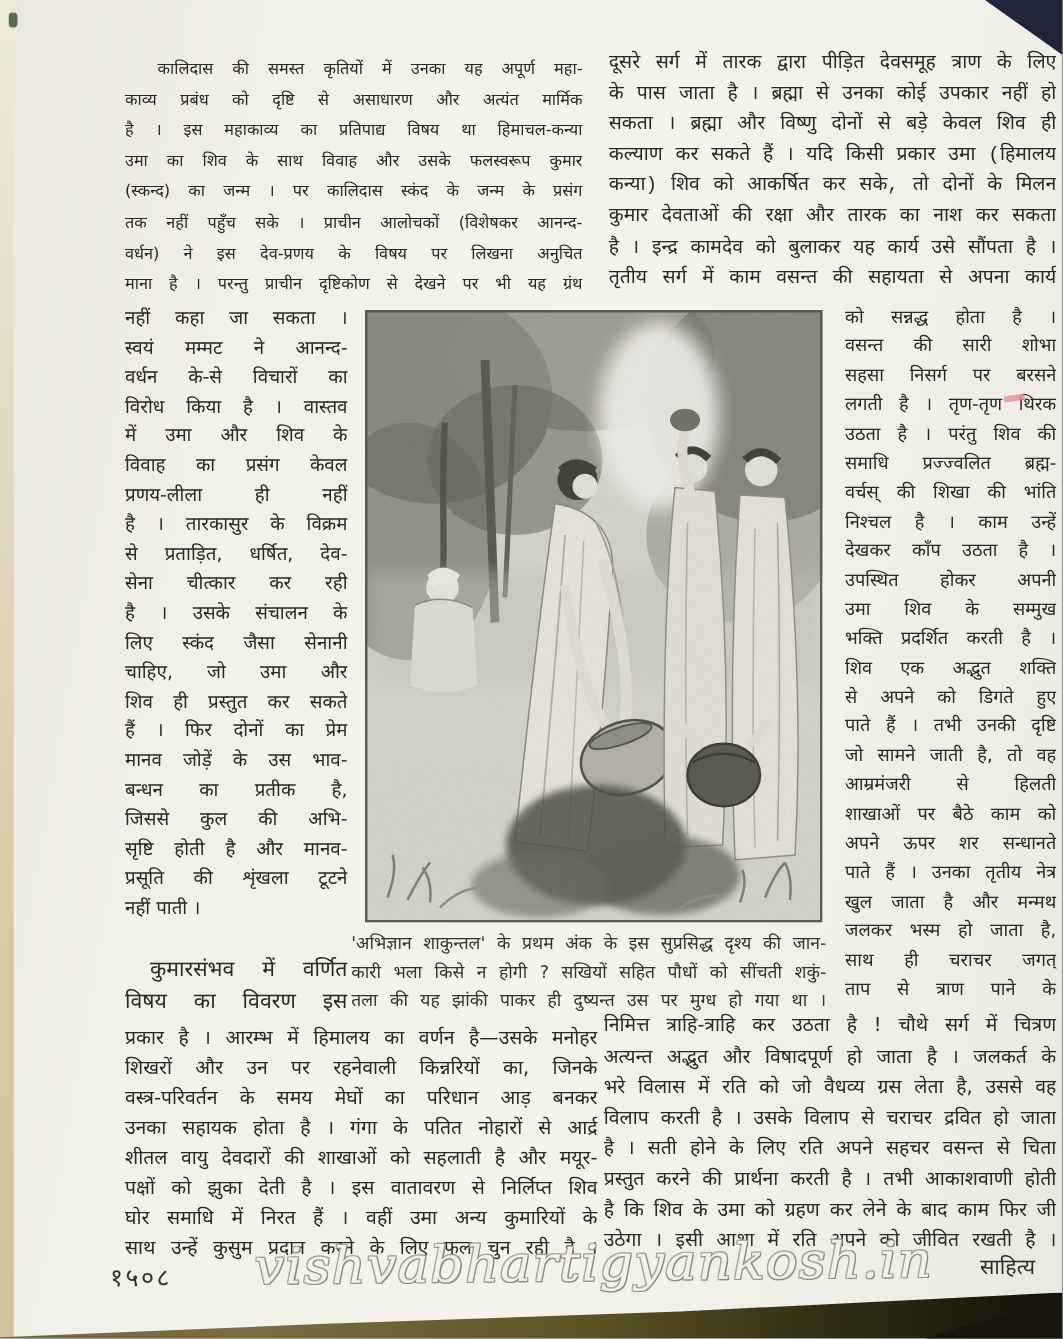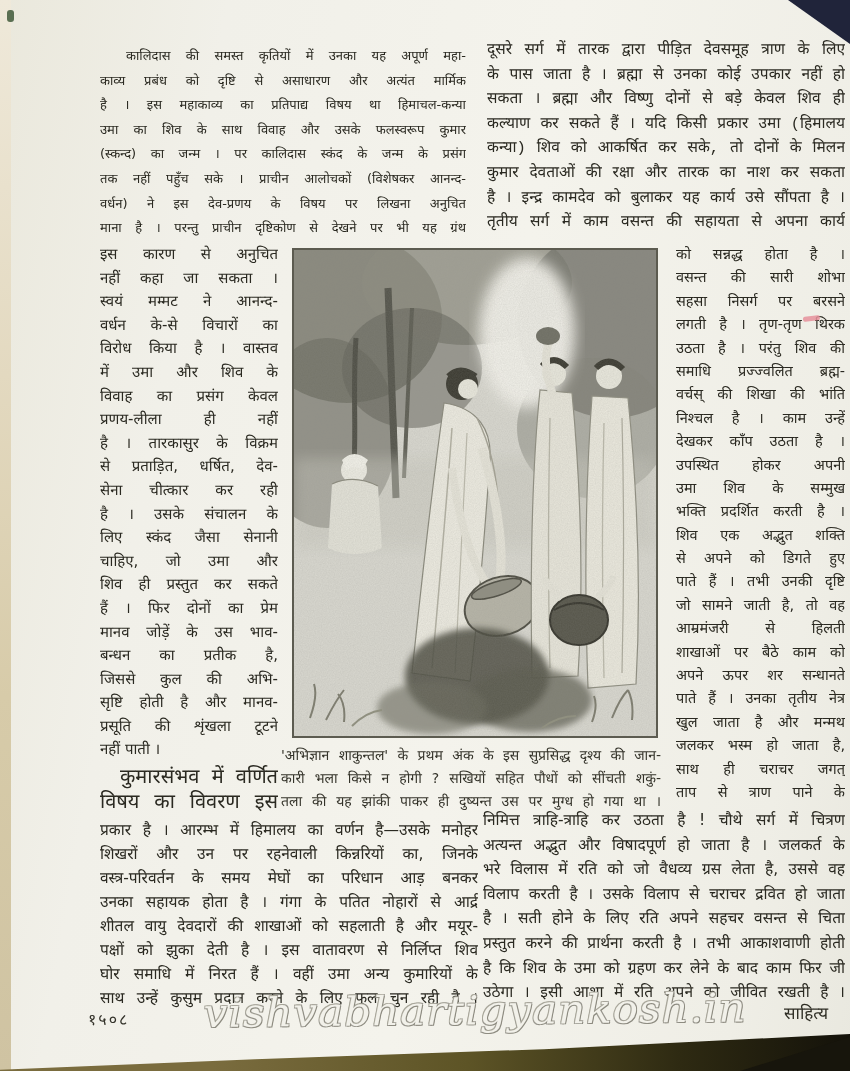--- a/index.html
+++ b/index.html
@@ -35,37 +35,37 @@
   .line { text-align:justify; text-align-last:justify; overflow:hidden; }
   #left-top   { left:100px; top:44px;  width:366px; }
   #left-top .line   { height:24.6px; line-height:24.6px; font-size:13px; }
   #left-top .line:first-child { text-indent:26px; }
   #right-top  { left:487px; top:38px;  width:358px;font-family:Liberation Mono, monospace; }
   #right-top .line  { height:24.6px; line-height:24.6px; font-size:15.5px; }
   #left-side  { left:100px; top:243px; width:178px; }
   #left-side .line  { height:23.6px; line-height:23.6px; font-size:15px; }
   #left-side .line:last-child { text-align-last:left; }
   #left-para2 { left:100px; top:764px; width:178px; }
-  #left-para2 .line { height:25px; line-height:25px; font-size:20px; }
+  #left-para2 .line { height:25px; line-height:25px; font-size:17px; }
   #left-para2 .line:first-child { text-indent:20px; }
   #right-side { left:676px; top:243px; width:169px; }
   #right-side .line { height:23.4px; line-height:23.4px; font-size:14.5px; }
   #left-bottom  { left:100px; top:818px; width:378px; }
   #left-bottom .line  { height:24px; line-height:24px; font-size:15.5px; }
   #right-bottom { left:483px; top:808px; width:362px; }
   #right-bottom .line { height:24.6px; line-height:24.6px; font-size:15.5px; }
   #caption { left:281px; top:744px; width:380px; }
   #caption .line { height:23px; line-height:23px; font-size:14px; color:#34332a; }
 
   
   #figure { position:absolute; left:292px; top:248px; width:366px; height:490px; margin:0; }
   #figure svg { display:block; width:100%; height:100%; }
 
   
-  #page-num { position:absolute; left:88px; top:1008px; font-size:16px; letter-spacing:2px; color:#33322a; }
+  #page-num { position:absolute; left:88px; top:1008px; font-size:20px; letter-spacing:2px; color:#33322a; }
   #section-label { position:absolute; left:784px; top:1001px; font-size:17px; color:#2e2d24; }
   #watermark {
     position:absolute; left:150px; top:986px; width:650px; text-align:center;
     font-family:"DejaVu Serif","Liberation Serif",serif; font-style:italic;
     font-size:42px; letter-spacing:1px; color:#f2f1ea;
     text-shadow:1px 1px 0 #8d8b80, -1px -1px 0 #a9a79b, 1px -1px 0 #9a9890, -1px 1px 0 #9a9890;
     transform:rotate(-0.6deg) scaleY(.95);
     pointer-events:none;
   }
 </style>
@@ -94,21 +94,20 @@
       <div class="line">के पास जाता है । ब्रह्मा से उनका कोई उपकार नहीं हो</div>
       <div class="line">सकता । ब्रह्मा और विष्णु दोनों से बड़े केवल शिव ही उनका</div>
       <div class="line">कल्याण कर सकते हैं । यदि किसी प्रकार उमा (हिमालय की</div>
       <div class="line">कन्या) शिव को आकर्षित कर सके, तो दोनों के मिलन से प्रसूत</div>
       <div class="line">कुमार देवताओं की रक्षा और तारक का नाश कर सकता</div>
       <div class="line">है । इन्द्र कामदेव को बुलाकर यह कार्य उसे सौंपता है ।</div>
       <div class="line">तृतीय सर्ग में काम वसन्त की सहायता से अपना कार्य करने</div>
     </div>
 
   <div class="lines" id="left-side">
-      <div class="line">इस कारण से अनुचित</div>
       <div class="line">नहीं कहा जा सकता ।</div>
       <div class="line">स्वयं मम्मट ने आनन्द-</div>
       <div class="line">वर्धन के-से विचारों का</div>
       <div class="line">विरोध किया है । वास्तव</div>
       <div class="line">में उमा और शिव के</div>
       <div class="line">विवाह का प्रसंग केवल</div>
       <div class="line">प्रणय-लीला ही नहीं</div>
       <div class="line">है । तारकासुर के विक्रम</div>
       <div class="line">से प्रताड़ित, धर्षित, देव-</div>
       <div class="line">सेना चीत्कार कर रही</div>

